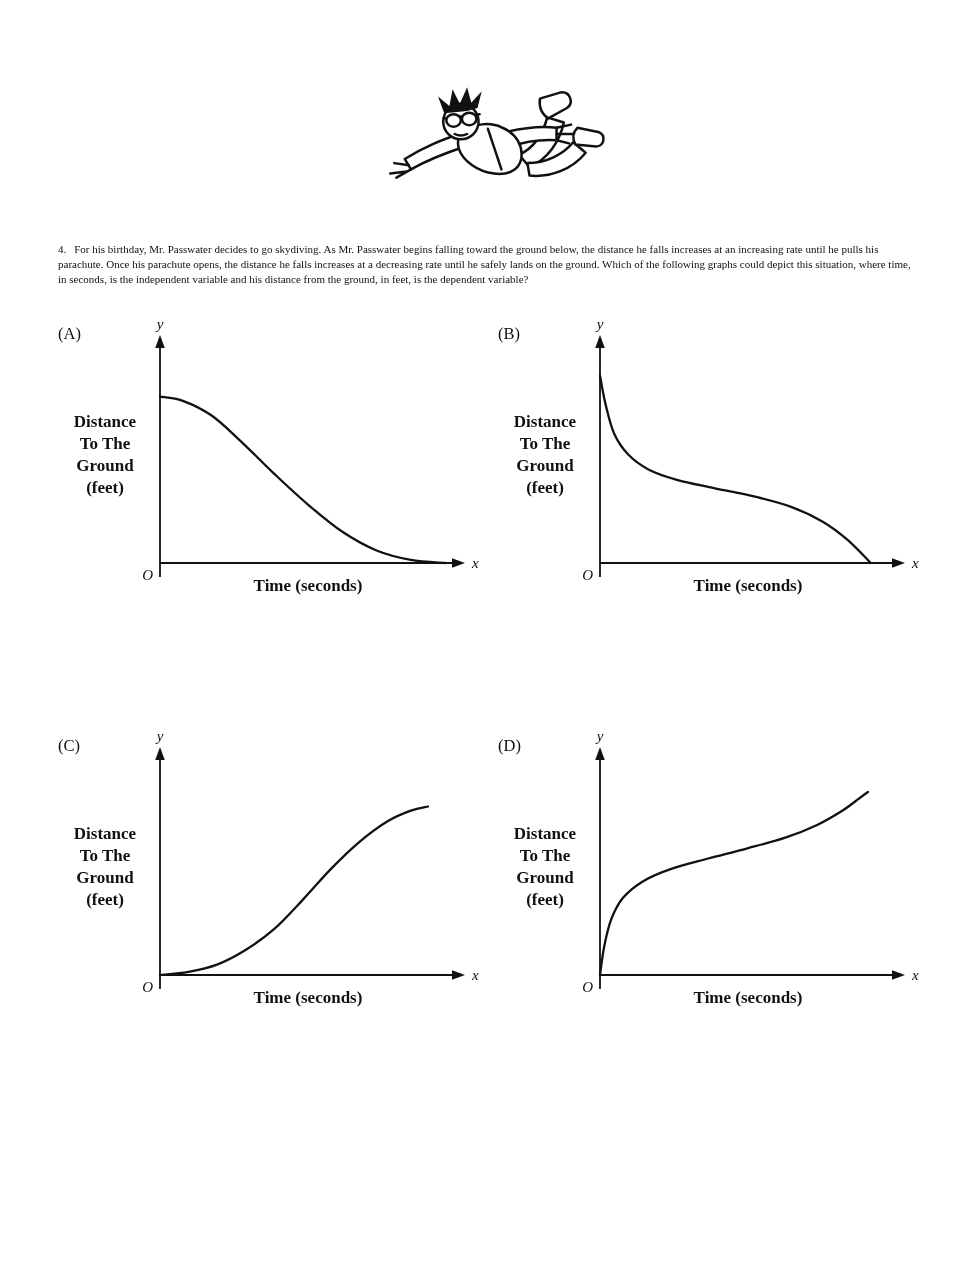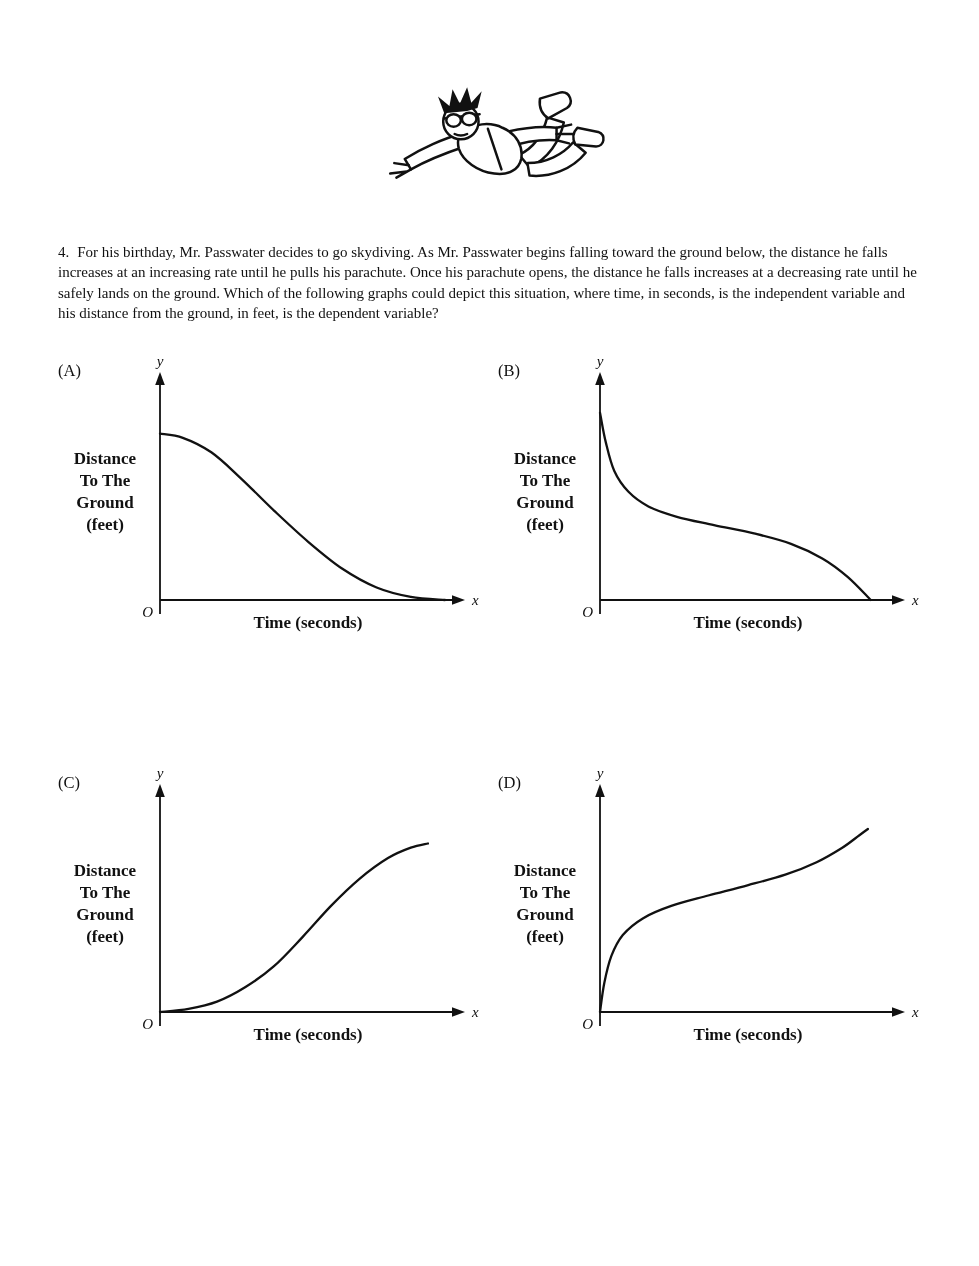--- a/index.html
+++ b/index.html
@@ -4,21 +4,21 @@
 <style>
   html,body{margin:0;padding:0;background:#ffffff;}
   body{
     width:979px;min-height:1266px;margin:0 auto;
     font-family:"Liberation Serif","DejaVu Serif",serif;
     color:#111;position:relative;
   }
   .illustration-wrap{width:100%;text-align:center;padding-top:82px;}
   .question{
     margin:26px 58px 0 58px;
-    font-size:15px;line-height:1.36;text-align:left;
+    font-size:11px;line-height:1.36;text-align:left;
   }
   .question .qnum{margin-right:8px;}
   .charts{
     display:grid;
     grid-template-columns:440px 440px;
     column-gap:0px;row-gap:112px;
     padding-left:50px;margin-top:28px;
   }
   .chart-cell{width:440px;height:300px;position:relative;}
   svg text{fill:#111;}

